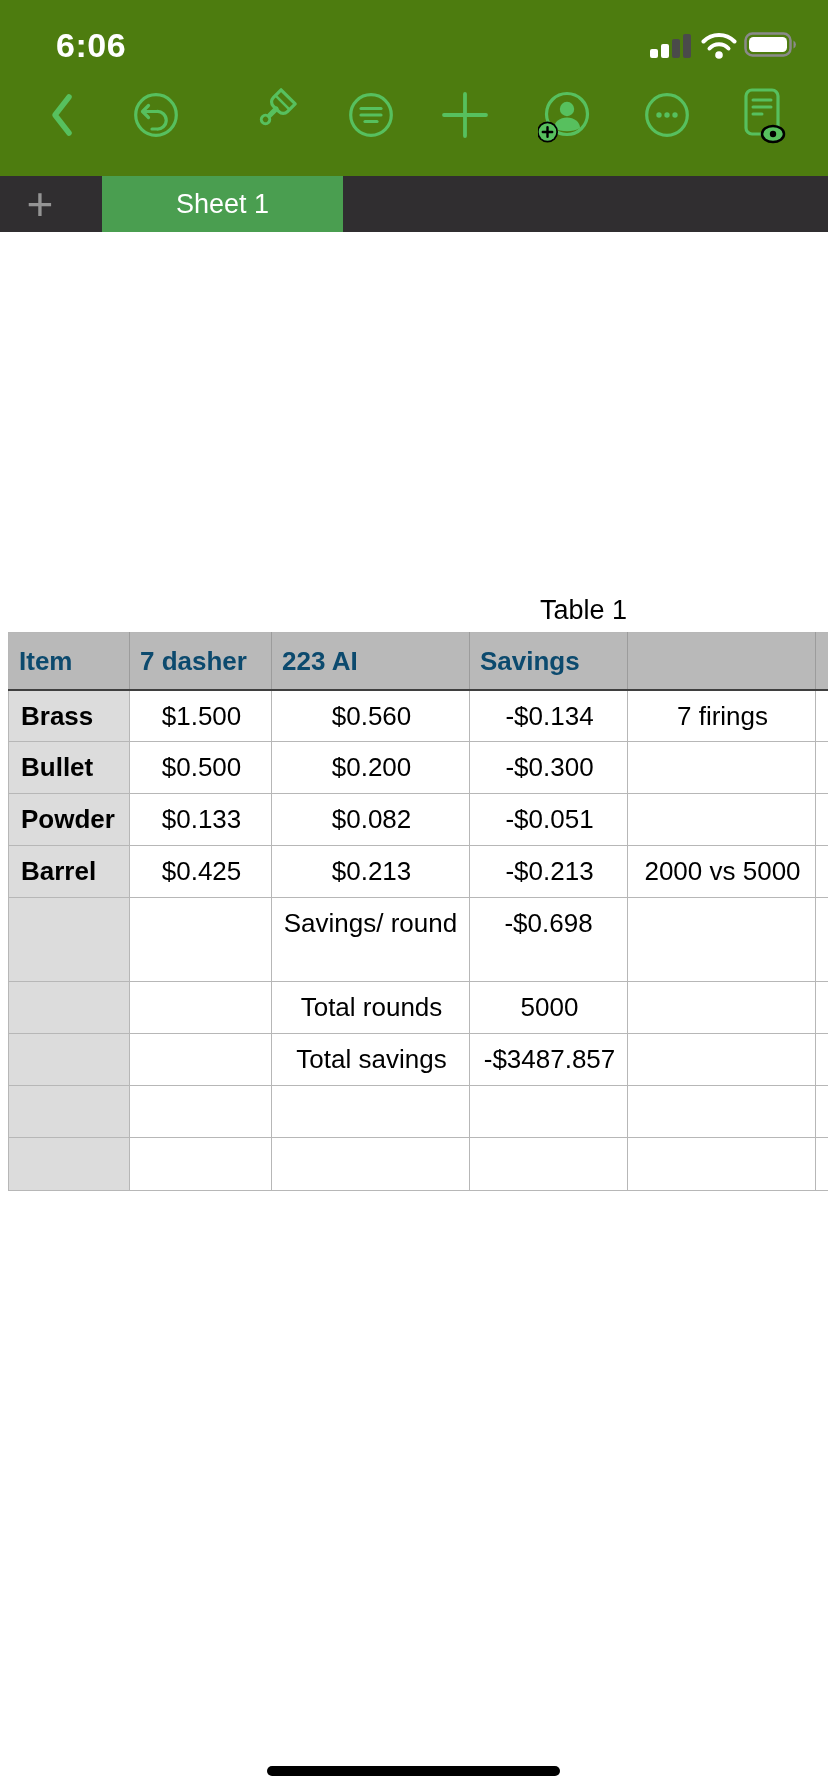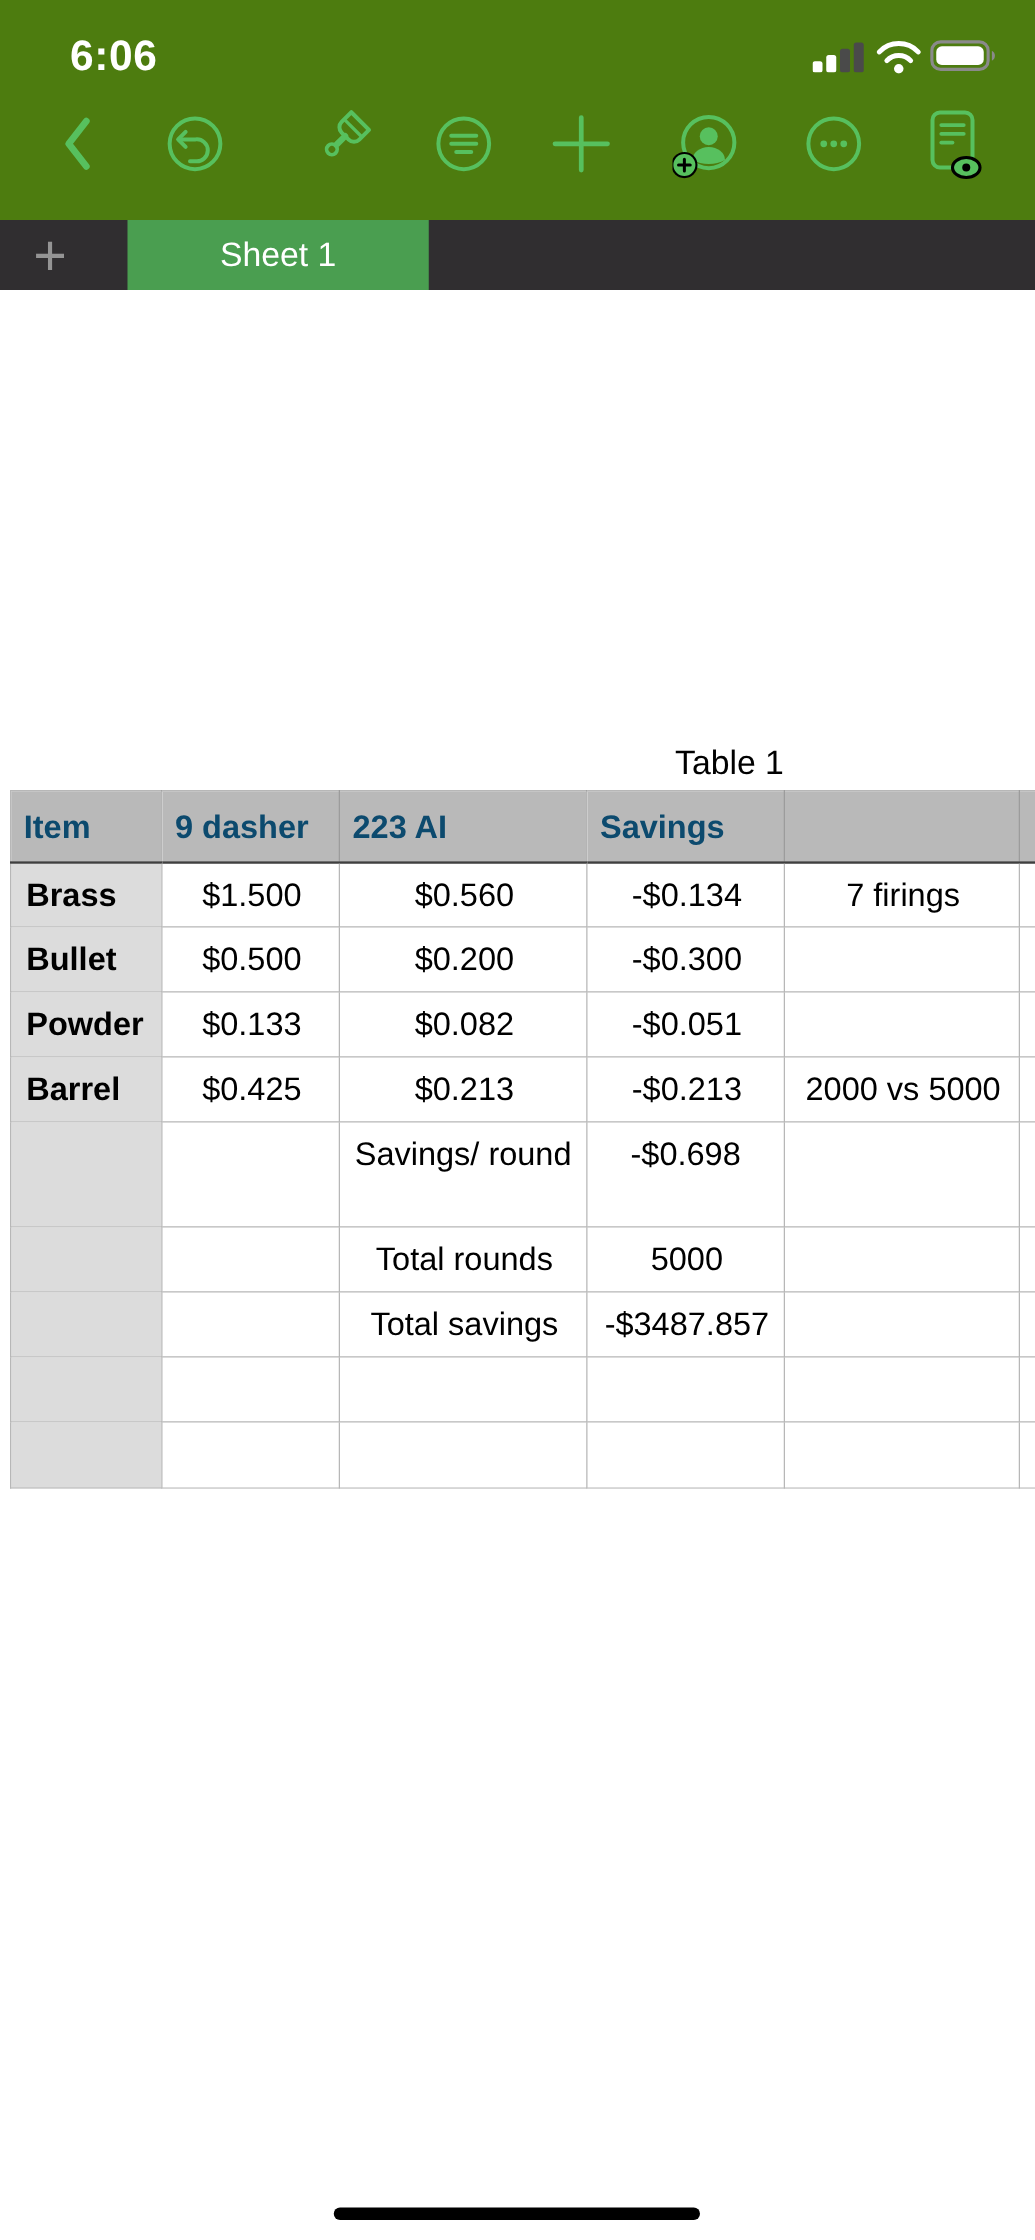--- a/index.html
+++ b/index.html
@@ -156,21 +156,21 @@
         <col style="width:121px">
           <col style="width:142px">
           <col style="width:198px">
         <col style="width:158px">
           <col style="width:188px">
           <col style="width:40px">
       </colgroup>
       <tbody>
           <tr>
         <th>Item</th>
-        <th>9 dasher</th>
+        <th>7 dasher</th>
         <th>223 AI</th>
         <th>Savings</th>
         <th></th>
         <th></th>
       </tr>
       <tr class="data">
         <td class="rowhead">Brass</td>
         <td class="num">$1.500</td>
         <td class="num">$0.560</td>
         <td class="num">-$0.134</td>

